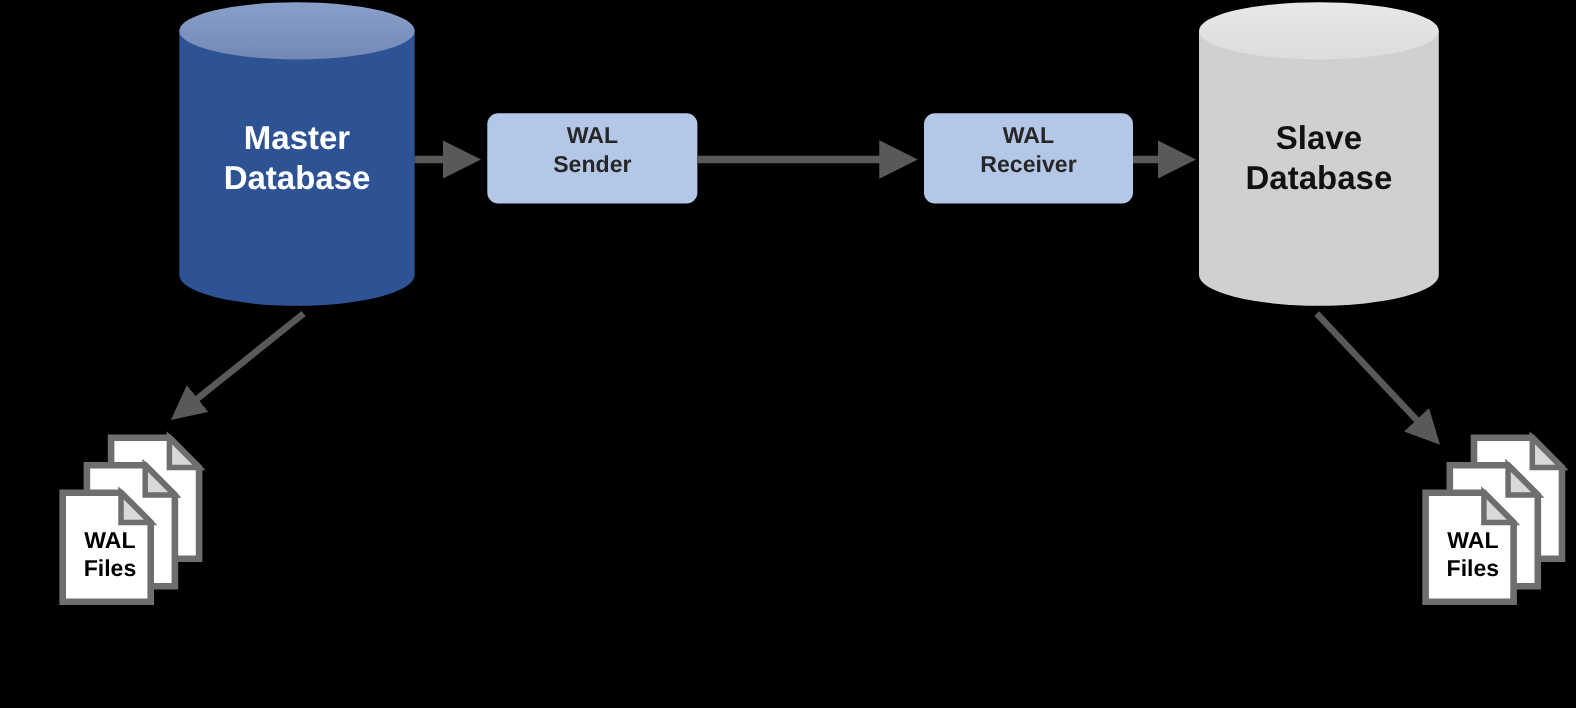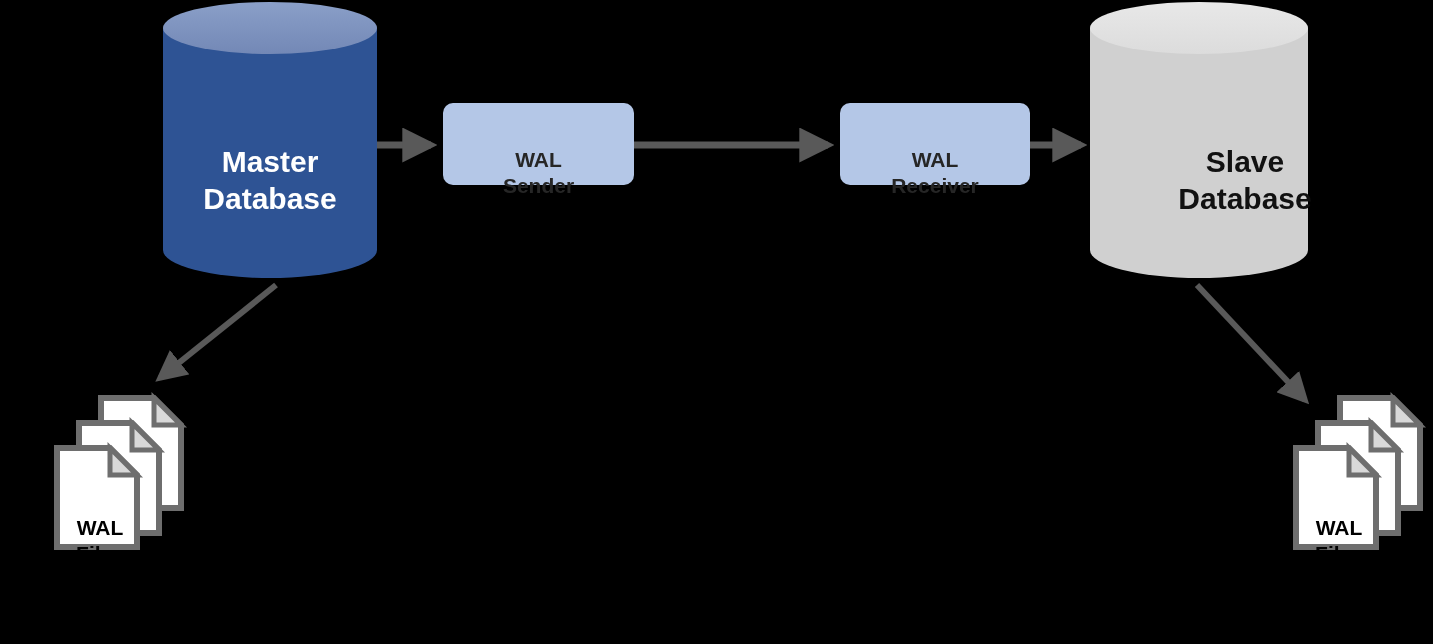--- a/index.html
+++ b/index.html
@@ -23,37 +23,35 @@
     height: 644px;
   }
   .node-label {
     position: absolute;
     text-align: center;
     font-family: "Liberation Sans", sans-serif;
     font-weight: bold;
     white-space: pre-line;
     pointer-events: none;
     line-height: 1.22;
-    margin-top: 36px;
   }
   
   #master-db-label {
     left: 163px;
     top: 108px;
     width: 214px;
     font-size: 30px;
     color: #FFFFFF;
   }
   #slave-db-label {
     left: 1090px;
     top: 108px;
     width: 218px;
     font-size: 30px;
     color: #111111;
-    padding-left: 46px;
   }
   
   #wal-sender-label {
     left: 443px;
     top: 111px;
     width: 191px;
     font-size: 21px;
     color: #262626;
   }
   #wal-receiver-label {

